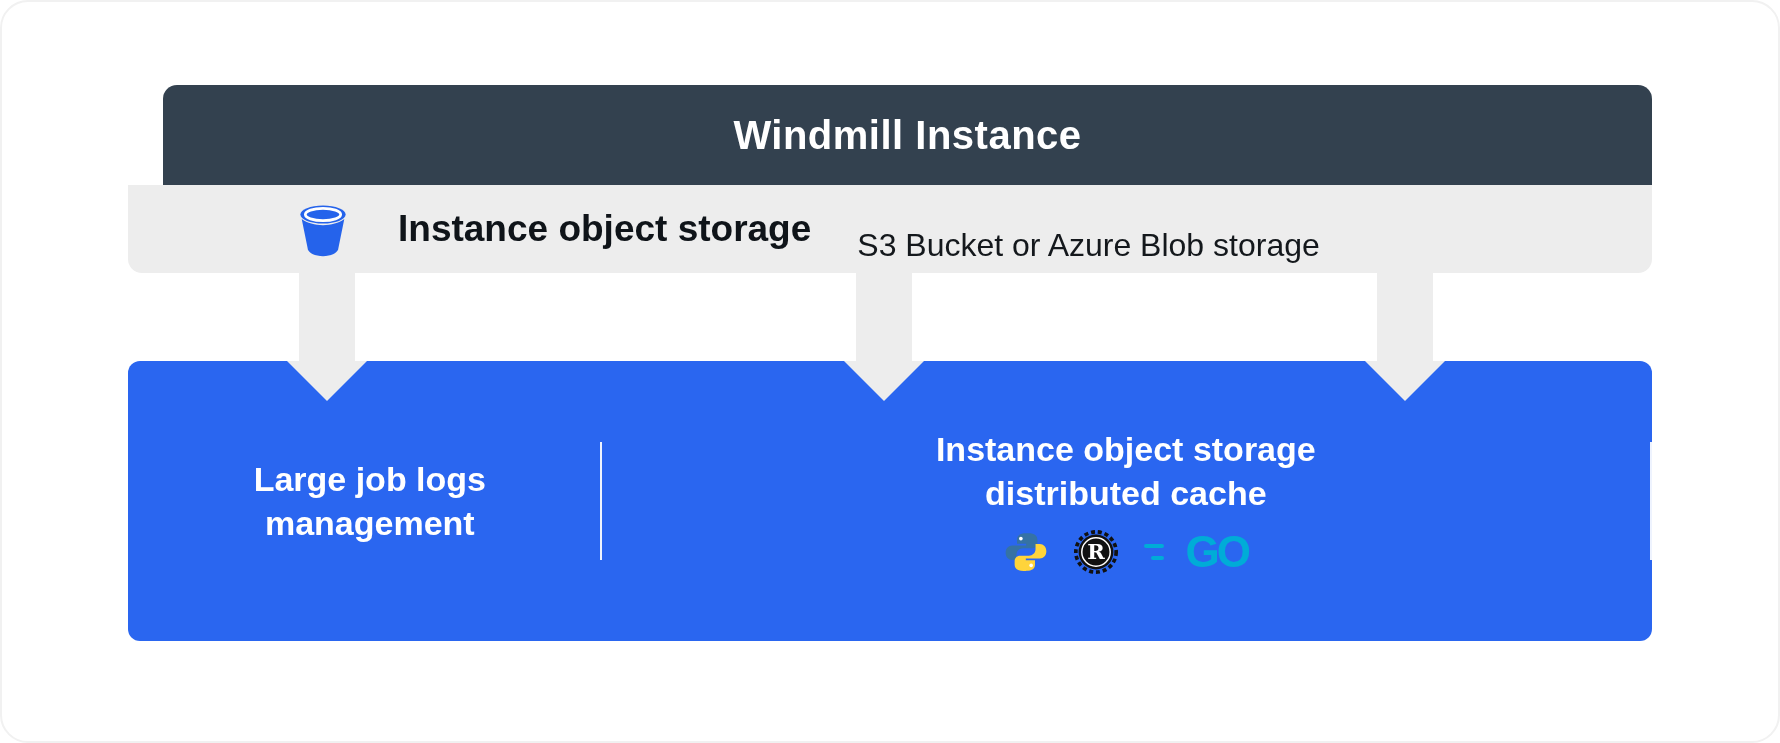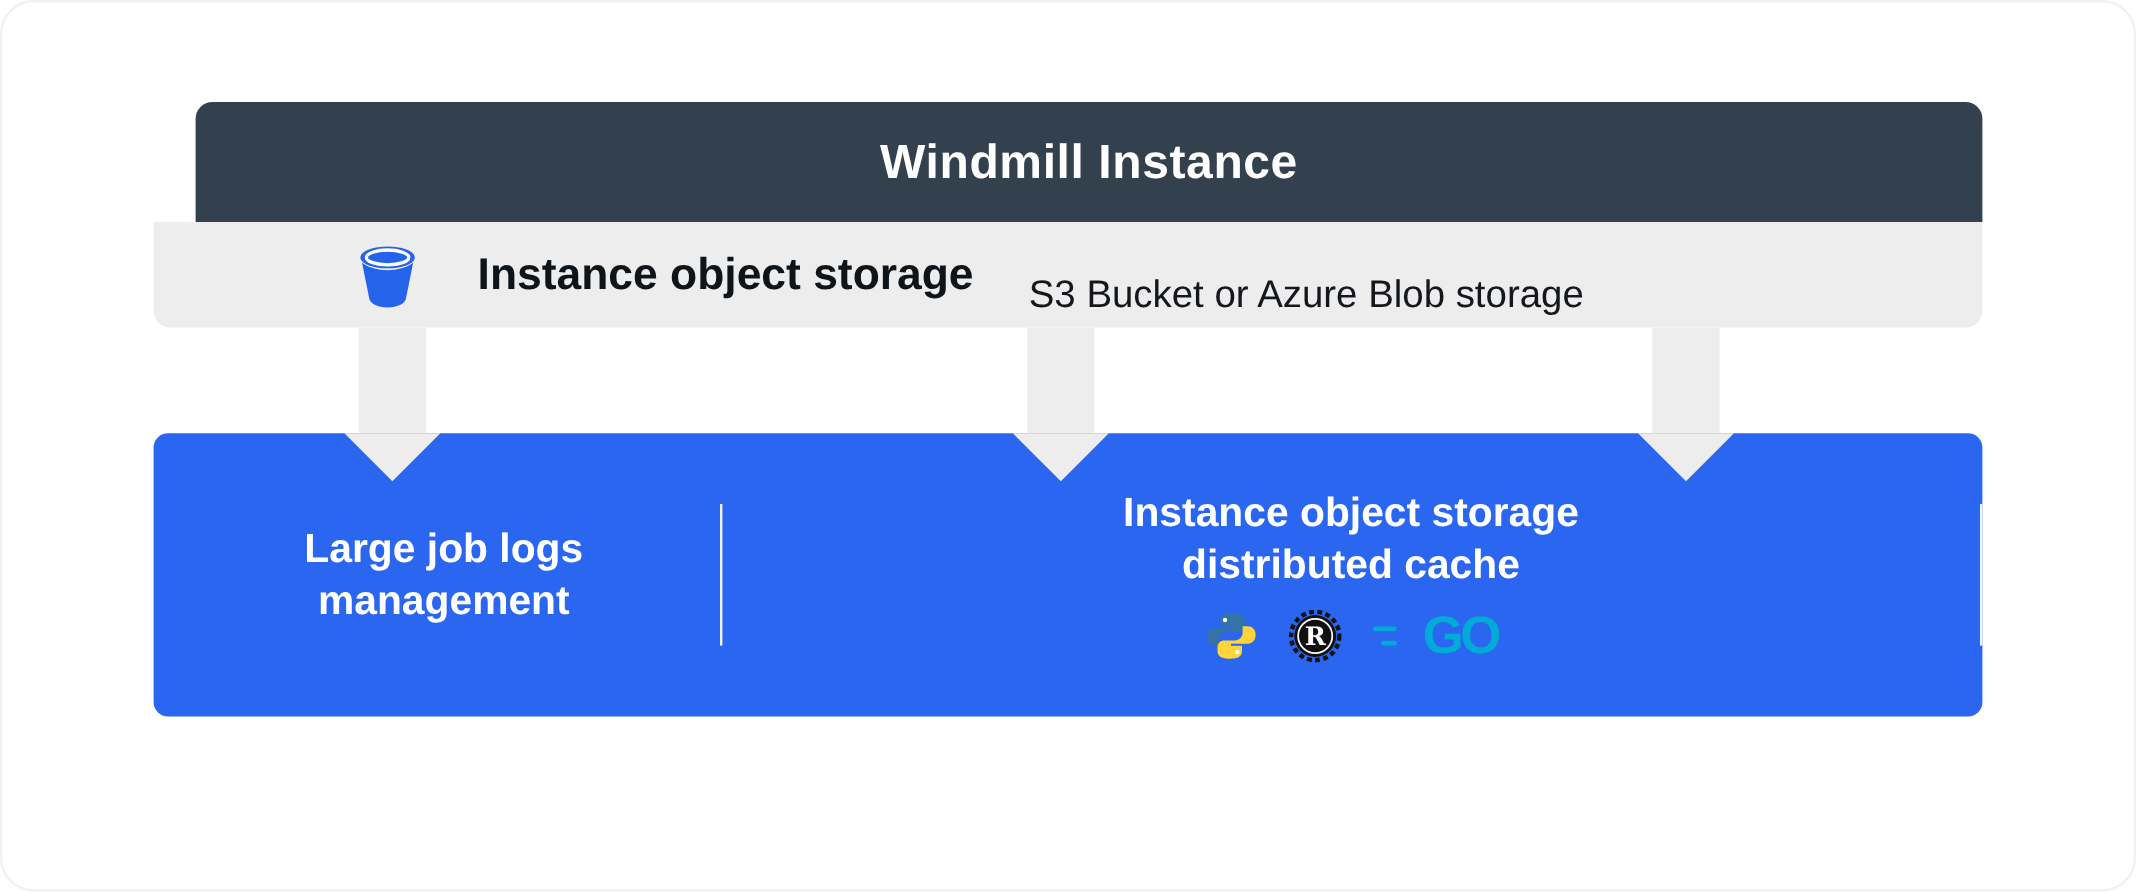--- a/index.html
+++ b/index.html
@@ -96,21 +96,21 @@
     height: 0;
     border-left: 40px solid transparent;
     border-right: 40px solid transparent;
     border-top: 40px solid var(--bar_gray, #ededed);
   }
   .arrow-1 { left: 171px; }
   .arrow-2 { left: 728px; }
   .arrow-3 { left: 1249px; }
   .panel {
     margin-top: 88px;
-    height: 236px;
+    height: 280px;
     background: var(--panel_blue, #2a66f0);
     border-radius: 12px;
     display: flex;
     align-items: stretch;
     position: relative;
     z-index: 1;
     padding-left: 12px;
   }
   .section {
     flex: 0 0 30.4%;

